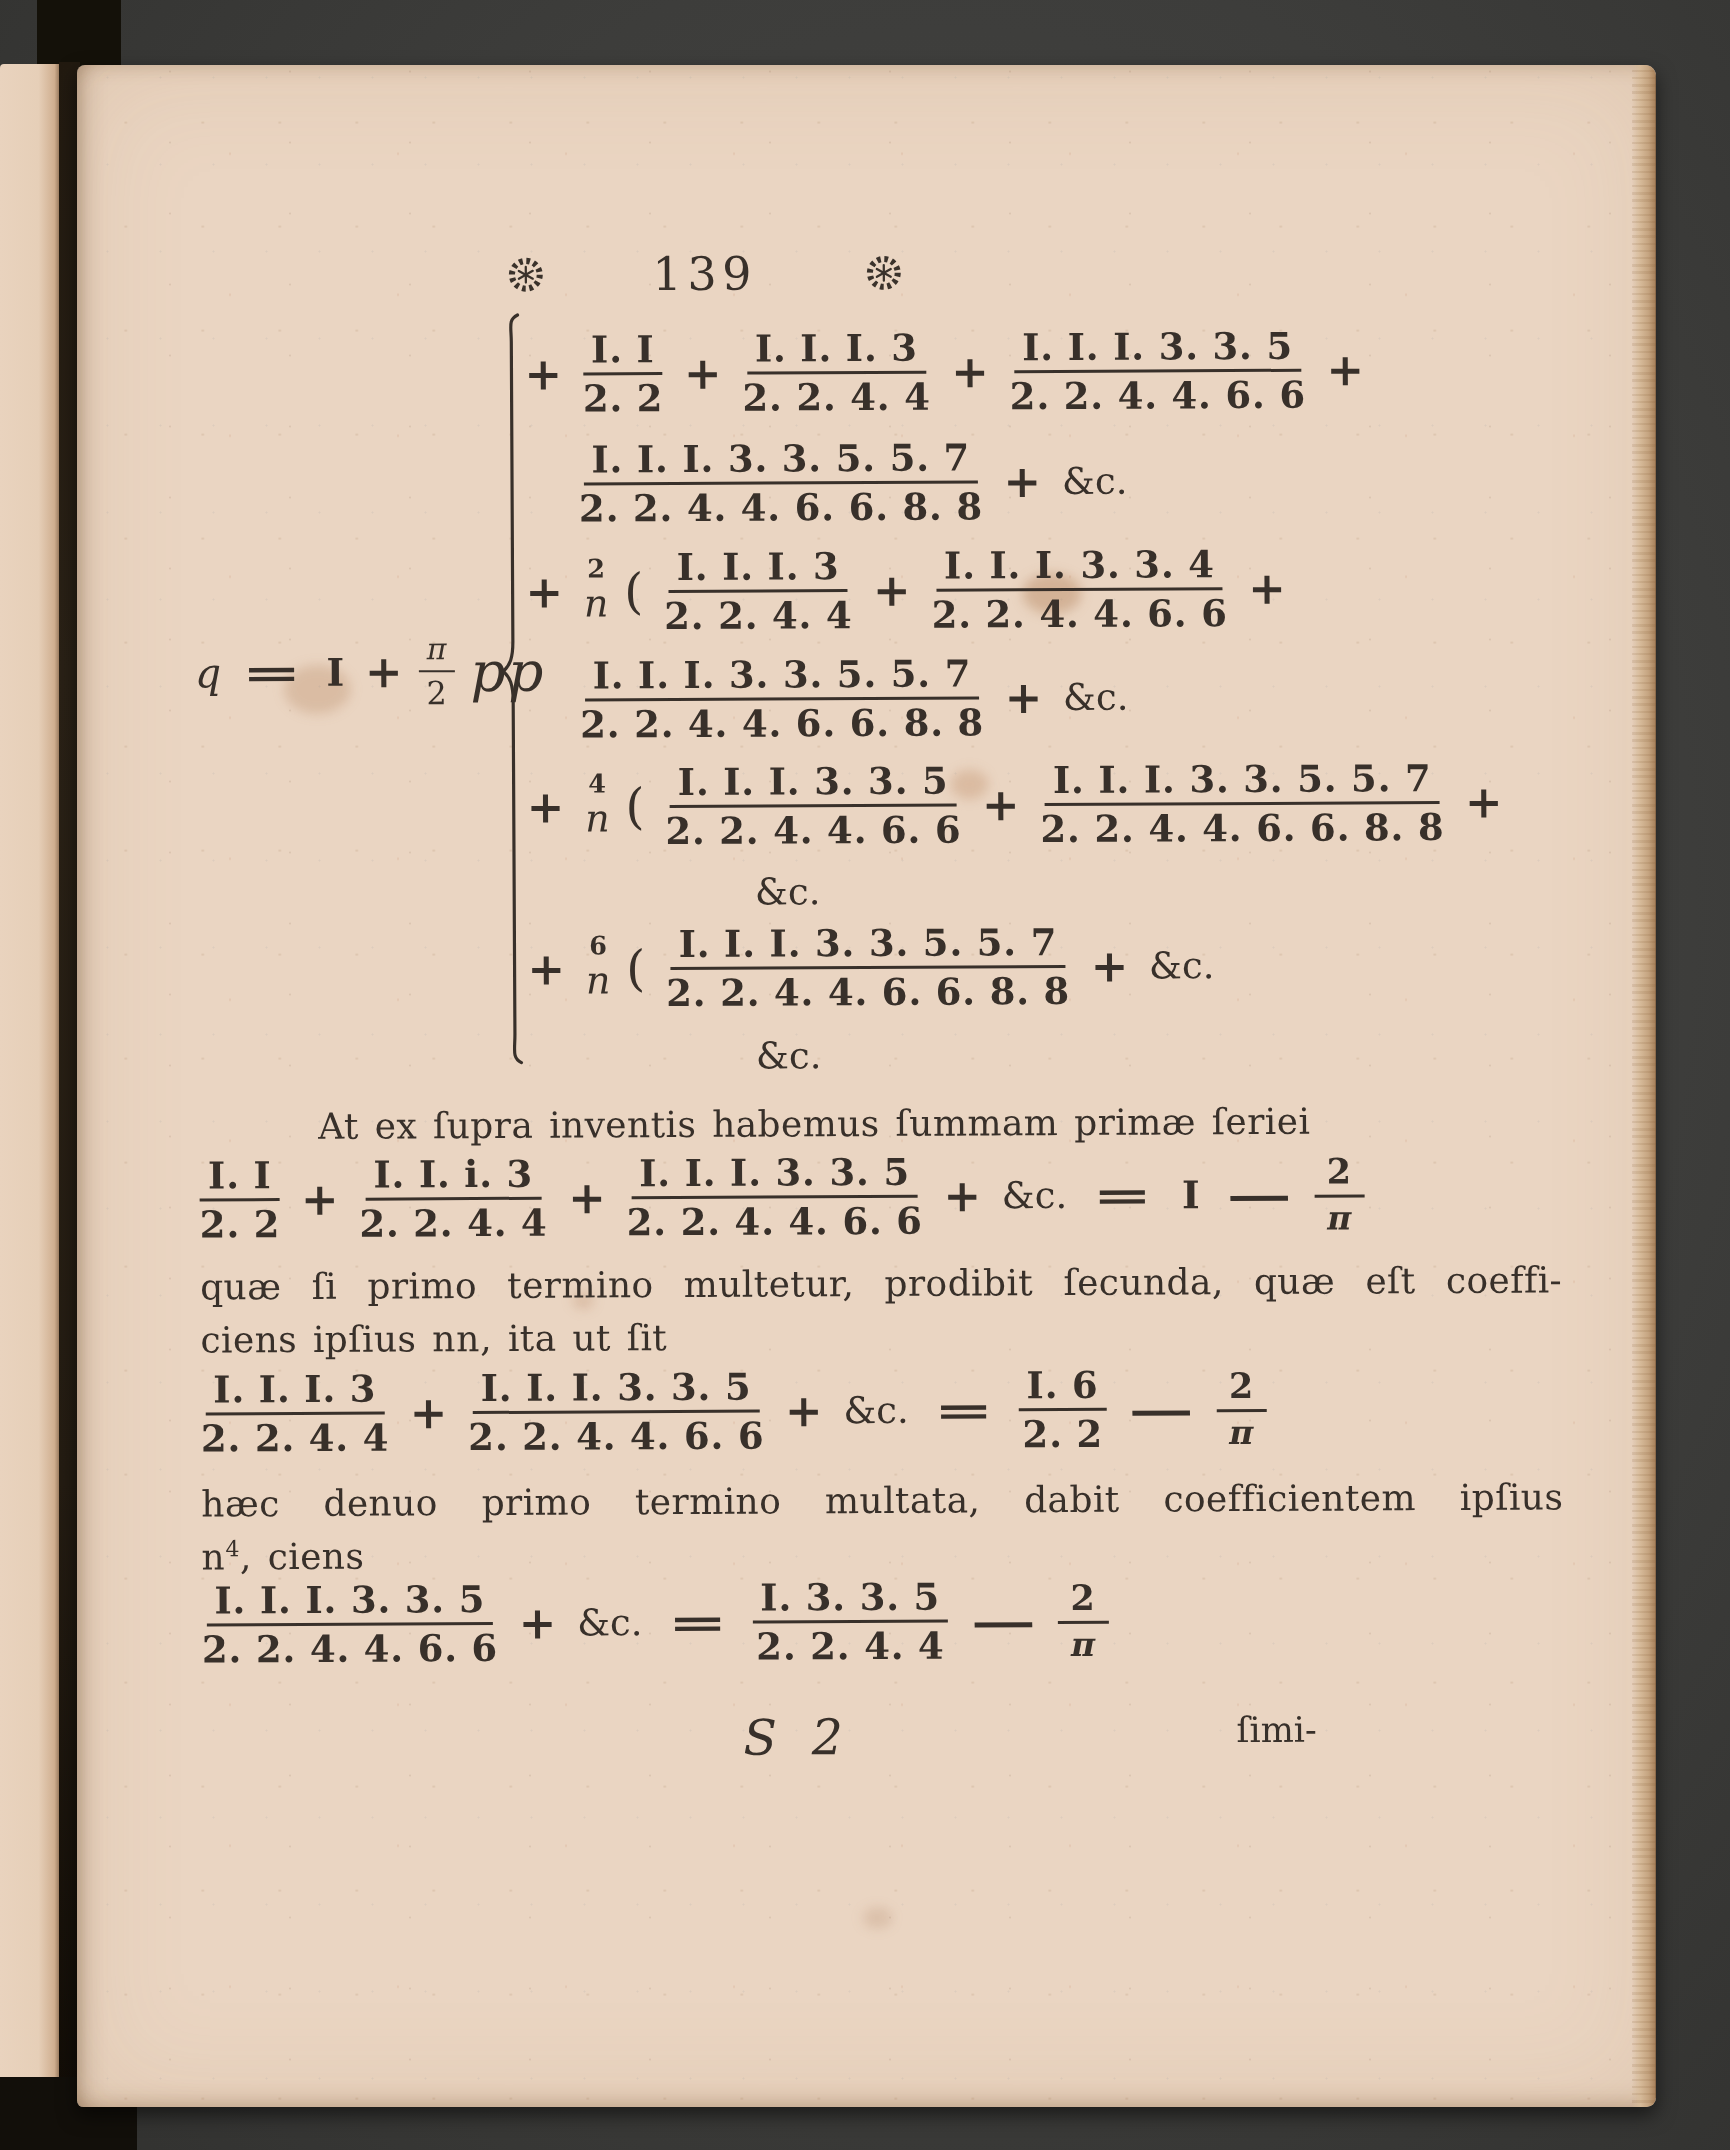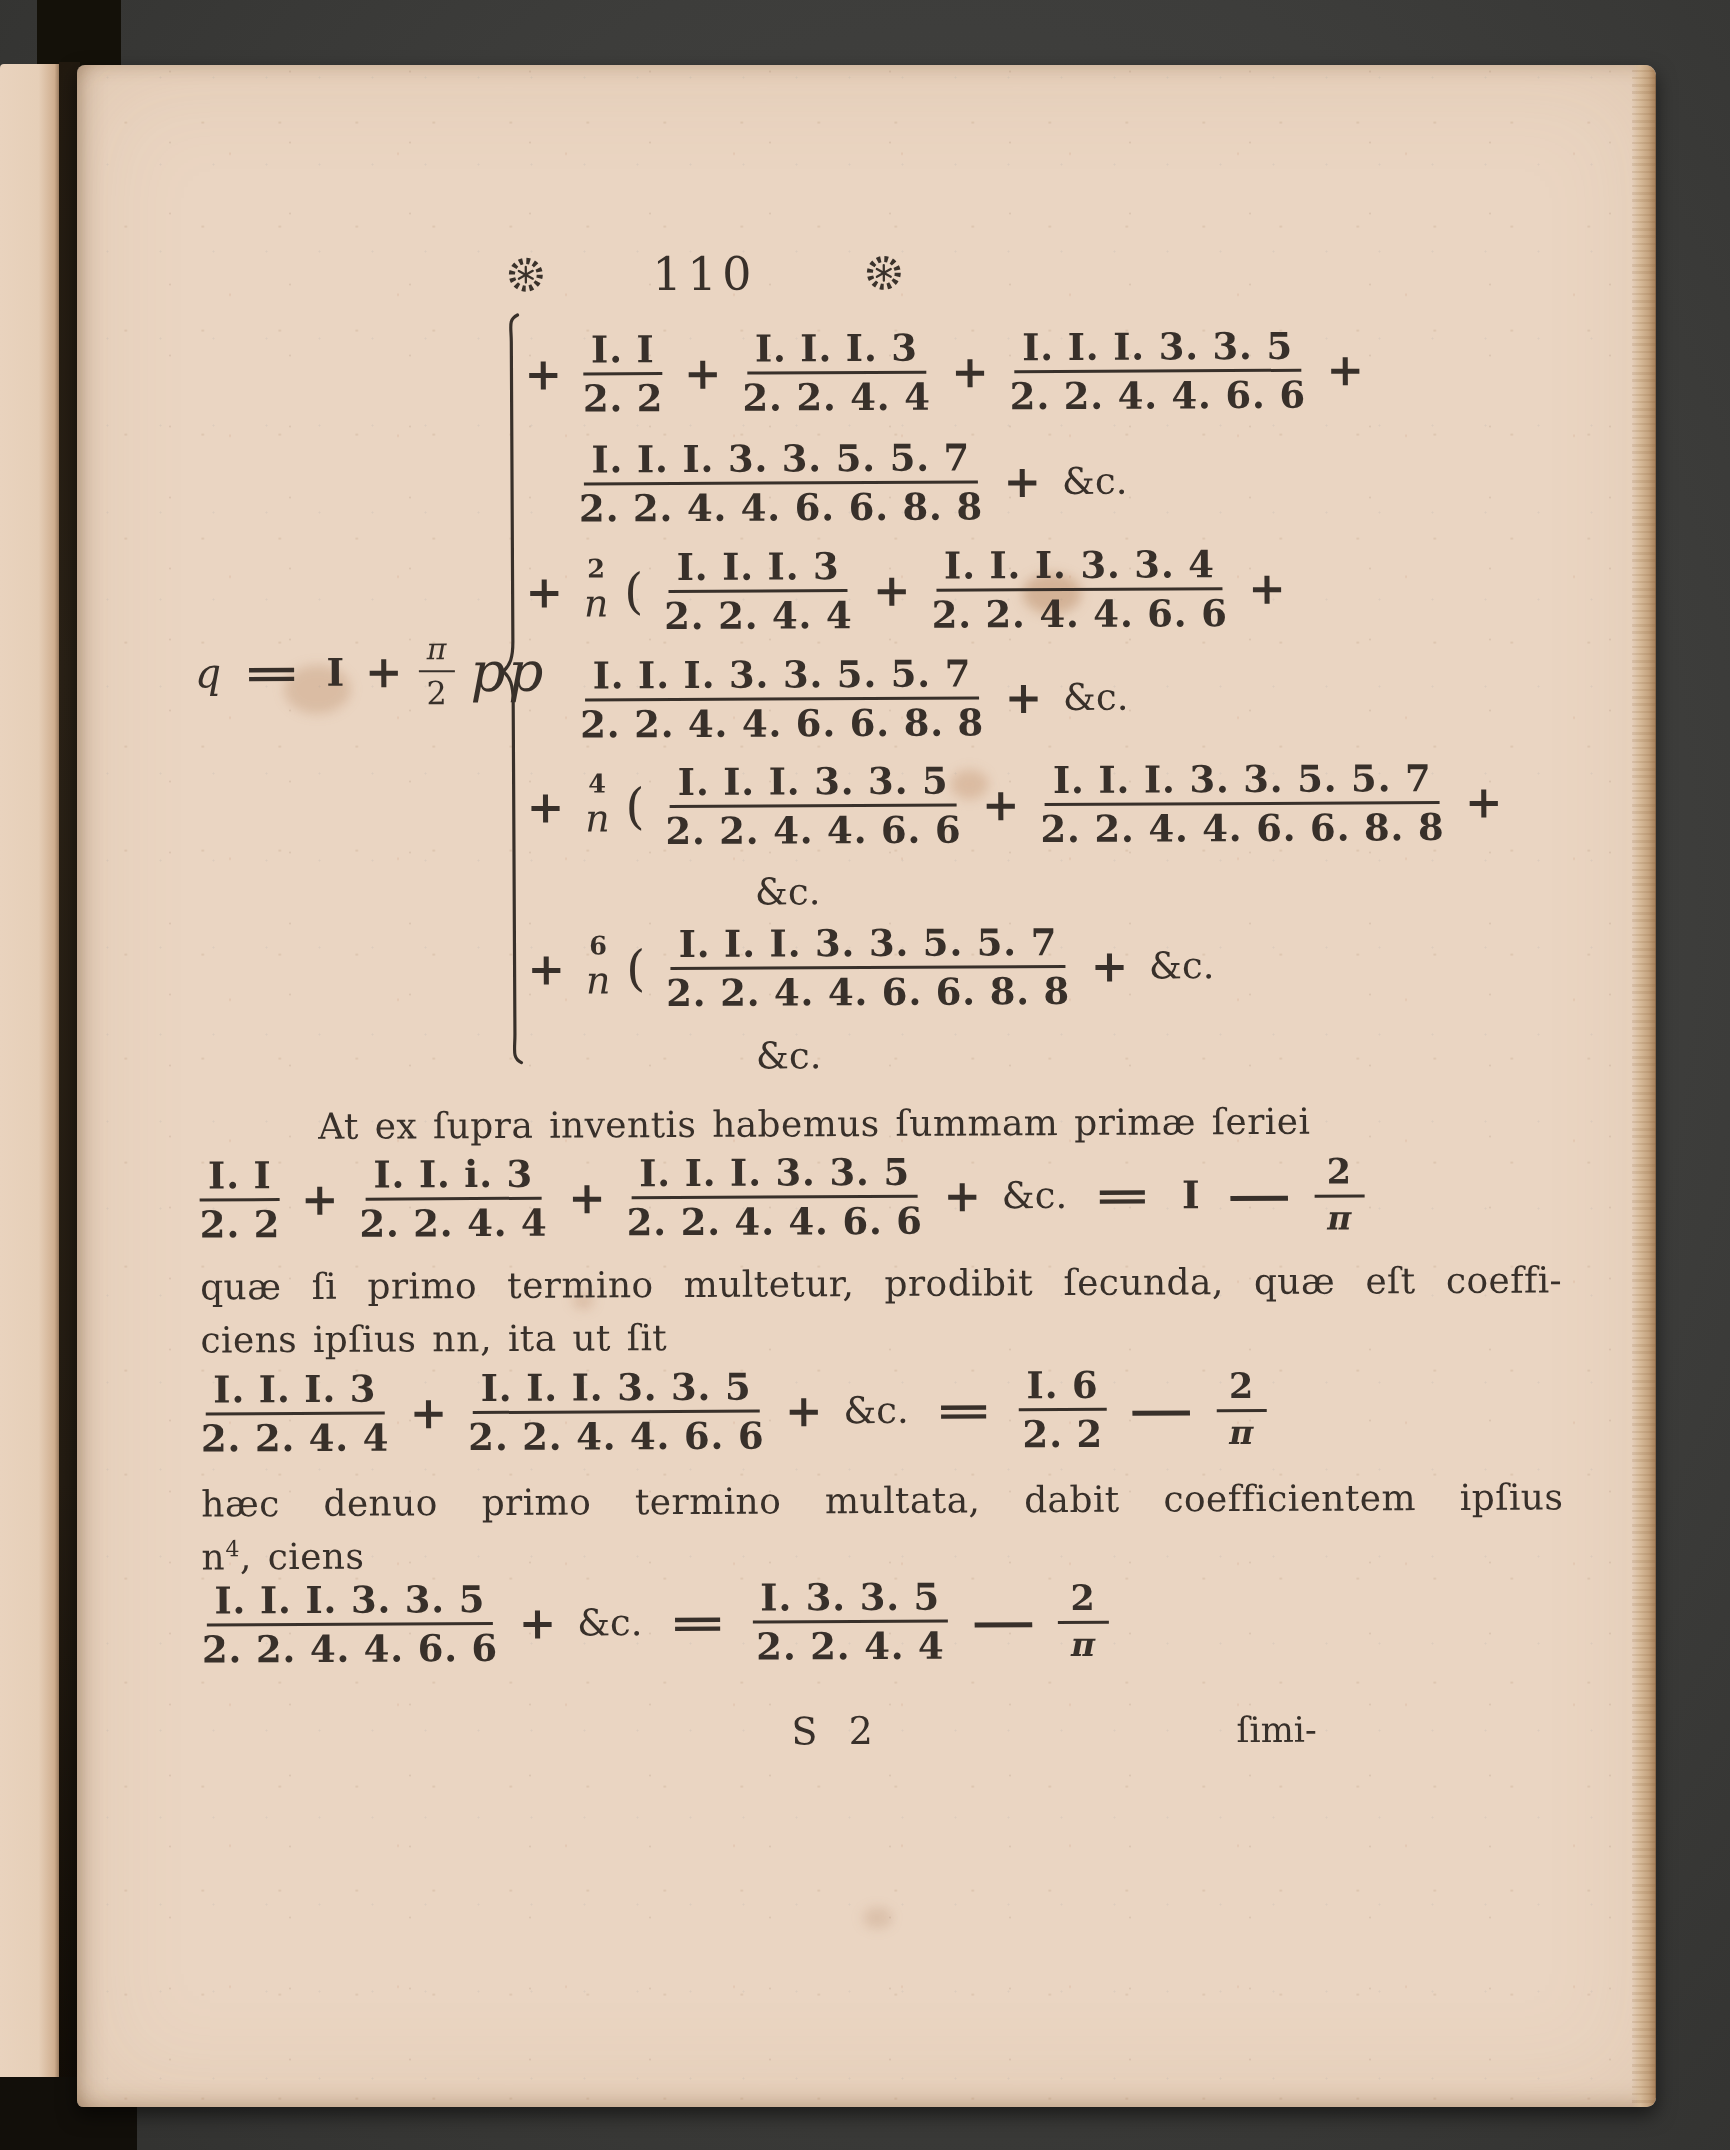--- a/index.html
+++ b/index.html
@@ -74,21 +74,21 @@
   .pfrac .den{padding-top:4.8px;font-size:32px;}
 
   .para{position:absolute;left:121px;width:1362px;font-size:36px;line-height:1.47;
     letter-spacing:0.4px;word-spacing:4px;}
   .p1{text-indent:119px;}
   .pline{white-space:normal;}
   .line-full{text-align:justify;text-align-last:justify;}
   .var{letter-spacing:0.8px;}
   sup.e{font-size:22px;}
 
-  .sig{position:absolute;left:710px;top:1644px;font-size:38px;letter-spacing:9.5px;}
+  .sig{position:absolute;left:662px;top:1644px;font-size:49px;letter-spacing:9.5px;font-style:italic;}
   .catch{position:absolute;left:1155px;top:1647px;font-size:35px;}
 </style>
 </head>
 <body>
 
 <div id="scan">
   <div class="black-strip"></div>
   <div class="adjacent-page"></div>
   <div class="gutter"></div>
   <div class="bottom-dark"></div>
@@ -105,21 +105,21 @@
 
       <div class="header">
         <svg class="orn" width="40" height="40" viewBox="0 0 46 46">
           <circle cx="23" cy="23" r="16" fill="none" stroke="#3a322b" stroke-width="7" stroke-dasharray="4.2 4.2"></circle>
           <g stroke="#3a322b" stroke-width="2.6" stroke-linecap="round">
             <line x1="23" y1="14" x2="23" y2="32"></line>
             <line x1="15" y1="18.5" x2="31" y2="27.5"></line>
             <line x1="15" y1="27.5" x2="31" y2="18.5"></line>
           </g>
         </svg>
-        <span class="page-number">110</span>
+        <span class="page-number">139</span>
         <svg class="orn" width="40" height="40" viewBox="0 0 46 46">
           <circle cx="23" cy="23" r="16" fill="none" stroke="#3a322b" stroke-width="7" stroke-dasharray="4.2 4.2"></circle>
           <g stroke="#3a322b" stroke-width="2.6" stroke-linecap="round">
             <line x1="23" y1="14" x2="23" y2="32"></line>
             <line x1="15" y1="18.5" x2="31" y2="27.5"></line>
             <line x1="15" y1="27.5" x2="31" y2="18.5"></line>
           </g>
         </svg>
       </div>
 

